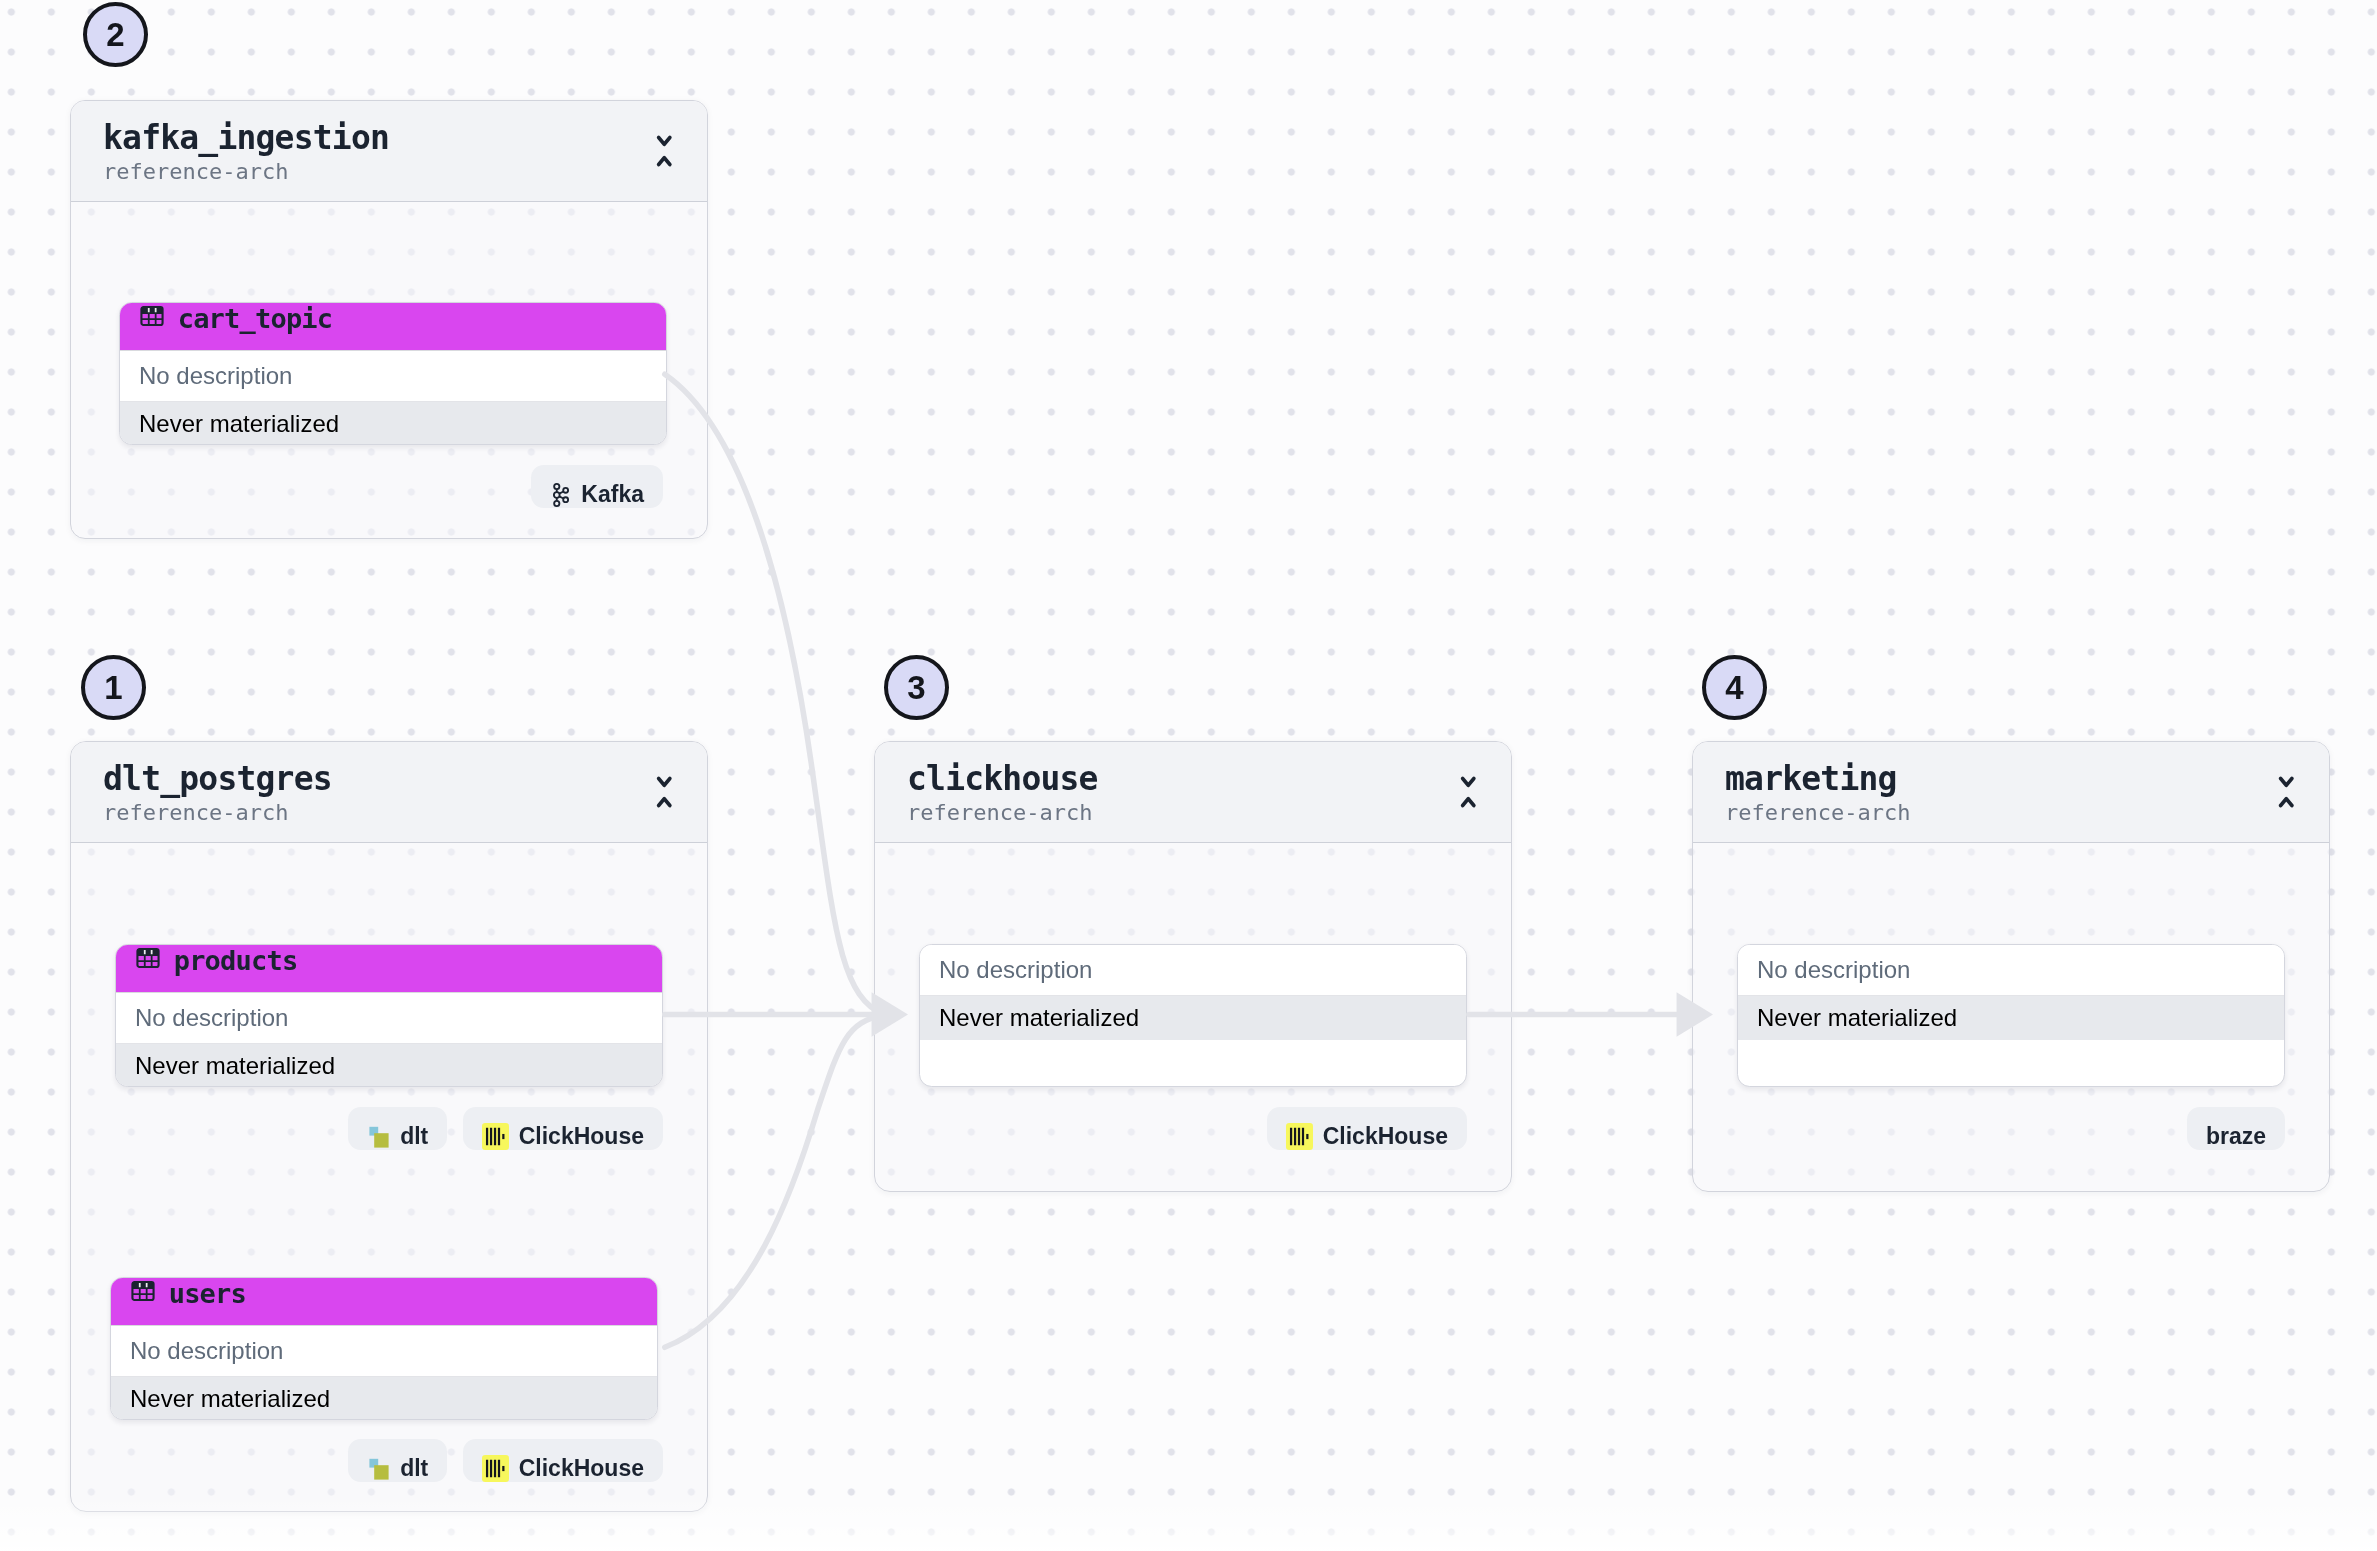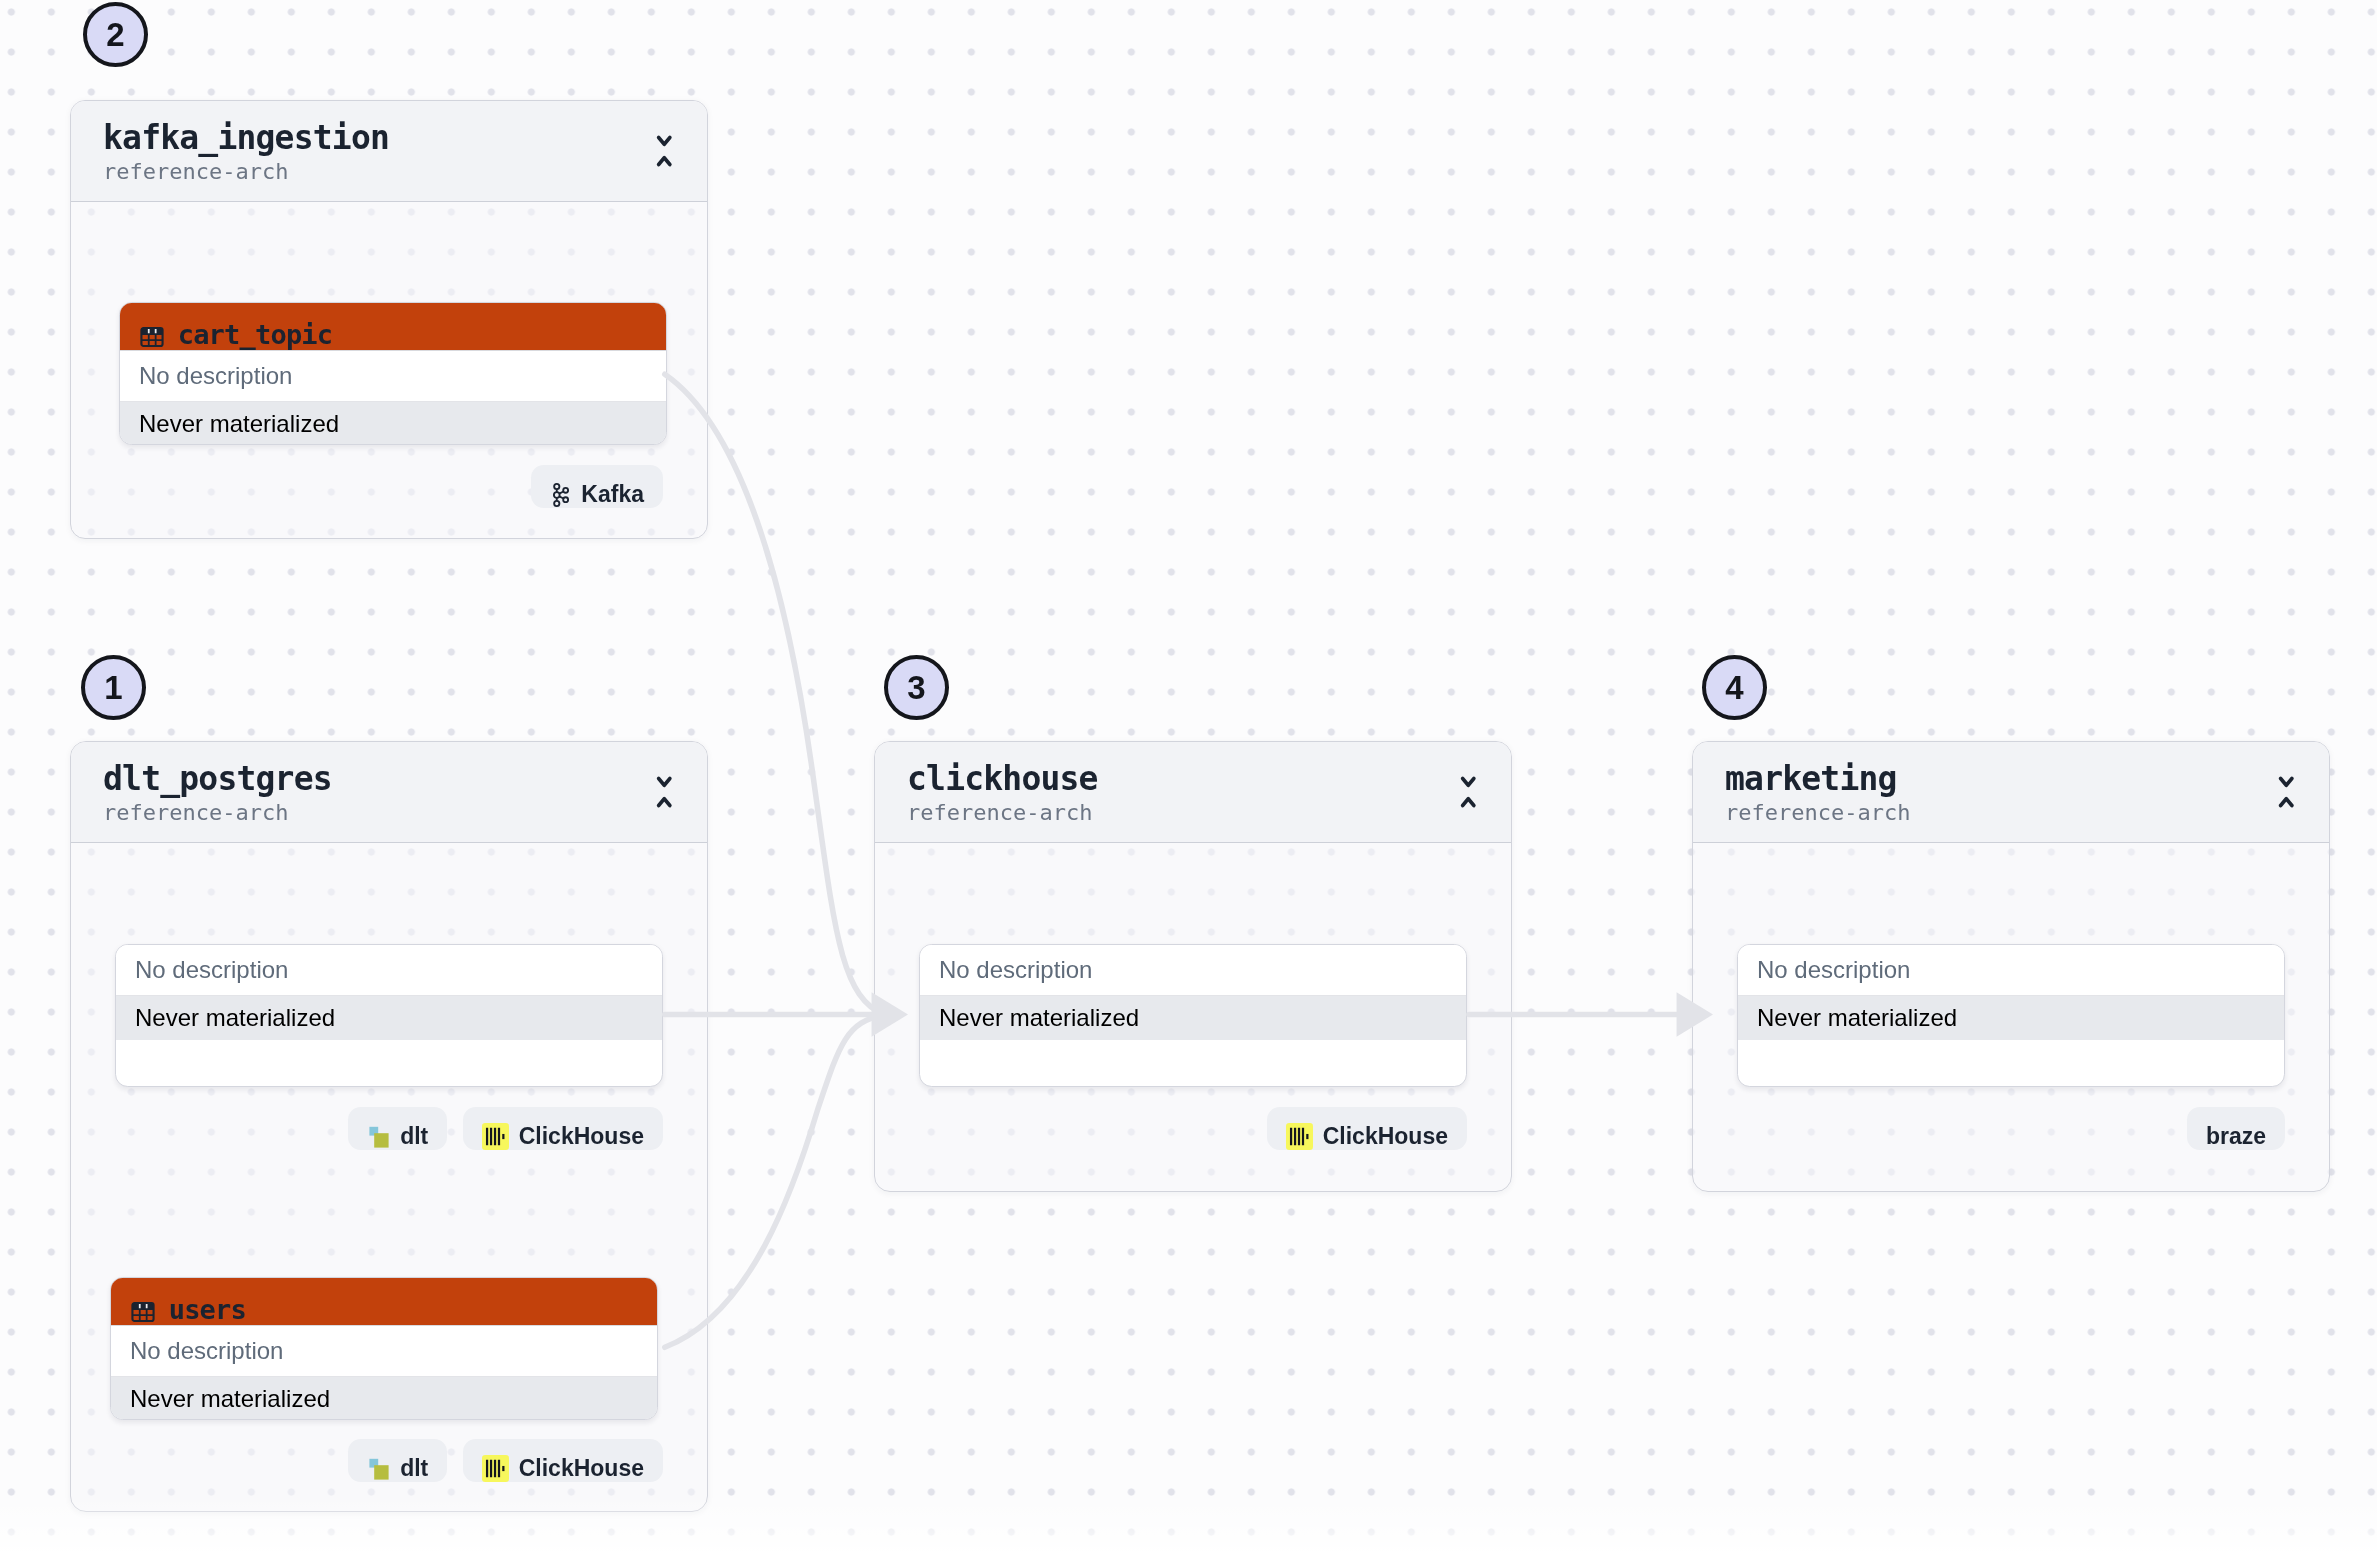--- a/index.html
+++ b/index.html
@@ -56,22 +56,22 @@
   }
   .stk{stroke:var(--ink,#1b2330);fill:none;}
 
   
   .node{
     position:absolute;width:548px;height:143px;box-sizing:border-box;
     border:1.6px solid #d4d6de;border-radius:12.7px;overflow:hidden;
     background:#fff;box-shadow:0 2.4px 5.5px rgba(25,30,55,.08);
   }
   .n-head{
-    height:47px;background:#c2410c;border-bottom:1.2px solid #d9dade;
-    display:flex;align-items:flex-end;gap:12.7px;padding-left:19px;
+    height:47px;background:#d946ef;border-bottom:1.2px solid #d9dade;
+    display:flex;align-items:flex-start;gap:12.7px;padding-left:19px;
   }
   .n-name{font-size:27px;font-weight:700;color:var(--ink,#1b2330);letter-spacing:-0.8px;}
   .n-desc{
     height:50px;background:#ffffff;border-bottom:1.2px solid #e3e4e8;
     display:flex;align-items:center;padding-left:19px;
     font-size:24px;color:var(--desc,#5f6b7a);
   }
   .n-status{
     height:44px;background:#e7e9ed;
     display:flex;align-items:center;padding-left:19px;
@@ -168,20 +168,29 @@
       <button class="collapse">
         <svg width="28.5" height="36" viewBox="0 0 24 32">
           <polyline class="stk" points="7,4 12,10 17,4" stroke-width="3.2" stroke-linecap="round" stroke-linejoin="round"></polyline>
           <polyline class="stk" points="7,28 12,22 17,28" stroke-width="3.2" stroke-linecap="round" stroke-linejoin="round"></polyline>
         </svg>
       </button>
     </header>
     <div class="g-body">
 
       <div class="node pos-n1">
+        <div class="n-head">
+          <svg width="26" height="26" viewBox="0 0 32 32">
+            <rect x="3" y="5" width="26" height="7.5" fill="#1b2330"></rect>
+            <path d="M12 5 V12.5 M20.5 5 V12.5" stroke="#ecedf1" stroke-width="2.2"></path>
+            <rect class="stk" x="3" y="5" width="26" height="22" rx="2.5" stroke-width="2.6"></rect>
+            <path class="stk" d="M3 12.5 H29 M3 19.8 H29 M12 12.5 V27 M20.5 12.5 V27" stroke-width="2.2"></path>
+          </svg>
+          <span class="n-name mono">products</span>
+        </div>
         <div class="n-desc">No description</div>
         <div class="n-status">Never materialized</div>
       </div>
       <div class="tags pos-n1-tags">
         <span class="tag">
           <svg width="24" height="24" viewBox="0 0 30 30">
             <rect x="3" y="1" width="11" height="11" fill="var(--dlt_blue,#85c6da)"></rect>
             <rect x="9" y="9" width="18" height="18" fill="var(--dlt_olive,#b6bd3f)"></rect>
           </svg>
           <span>dlt</span>

